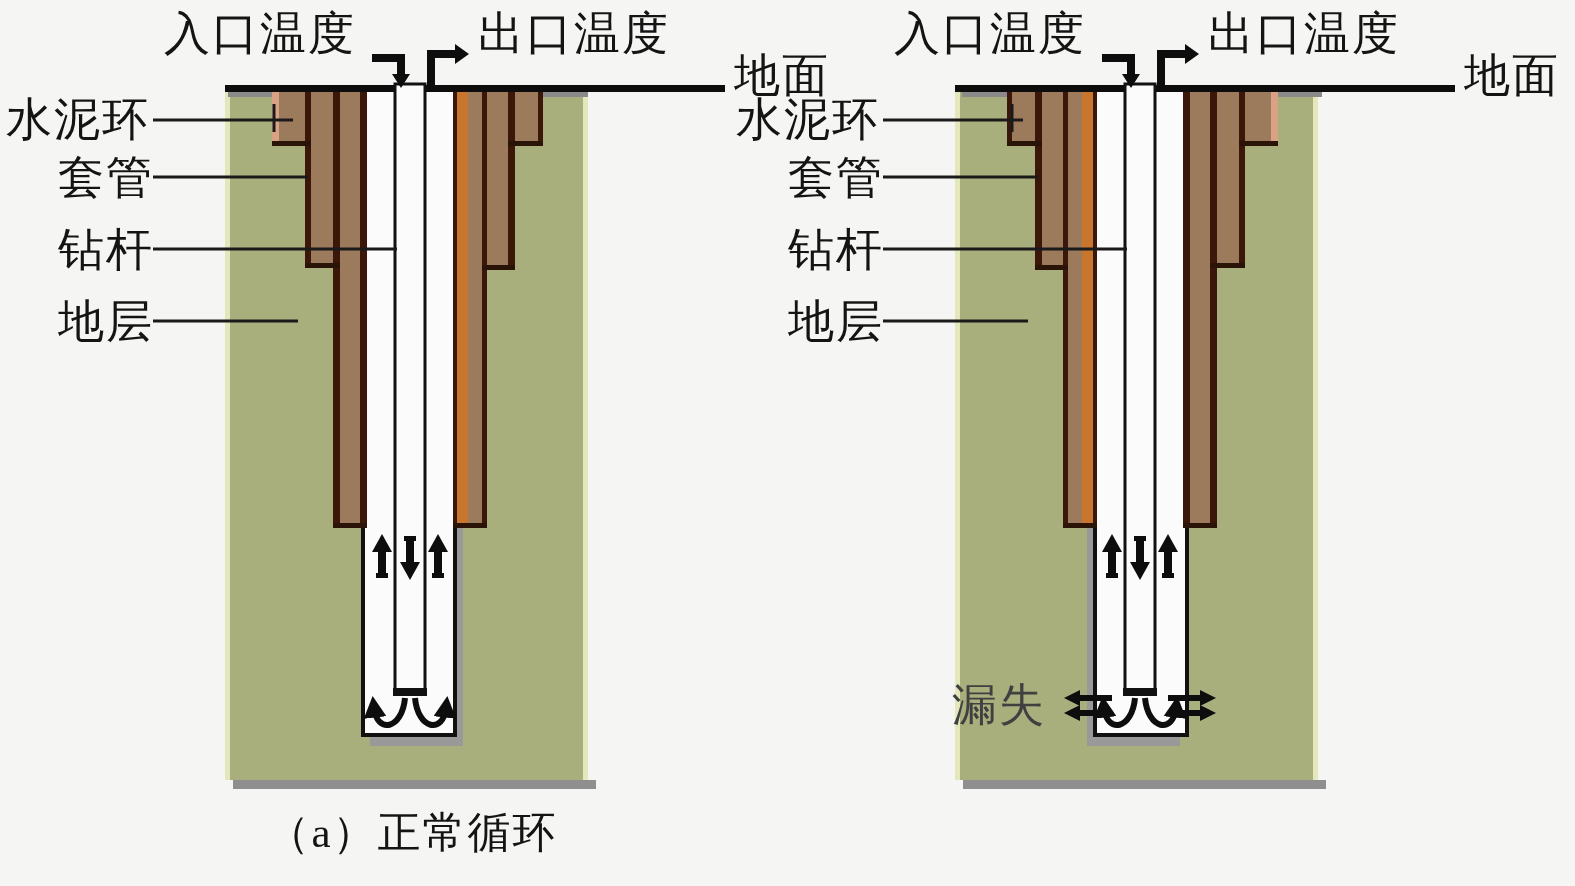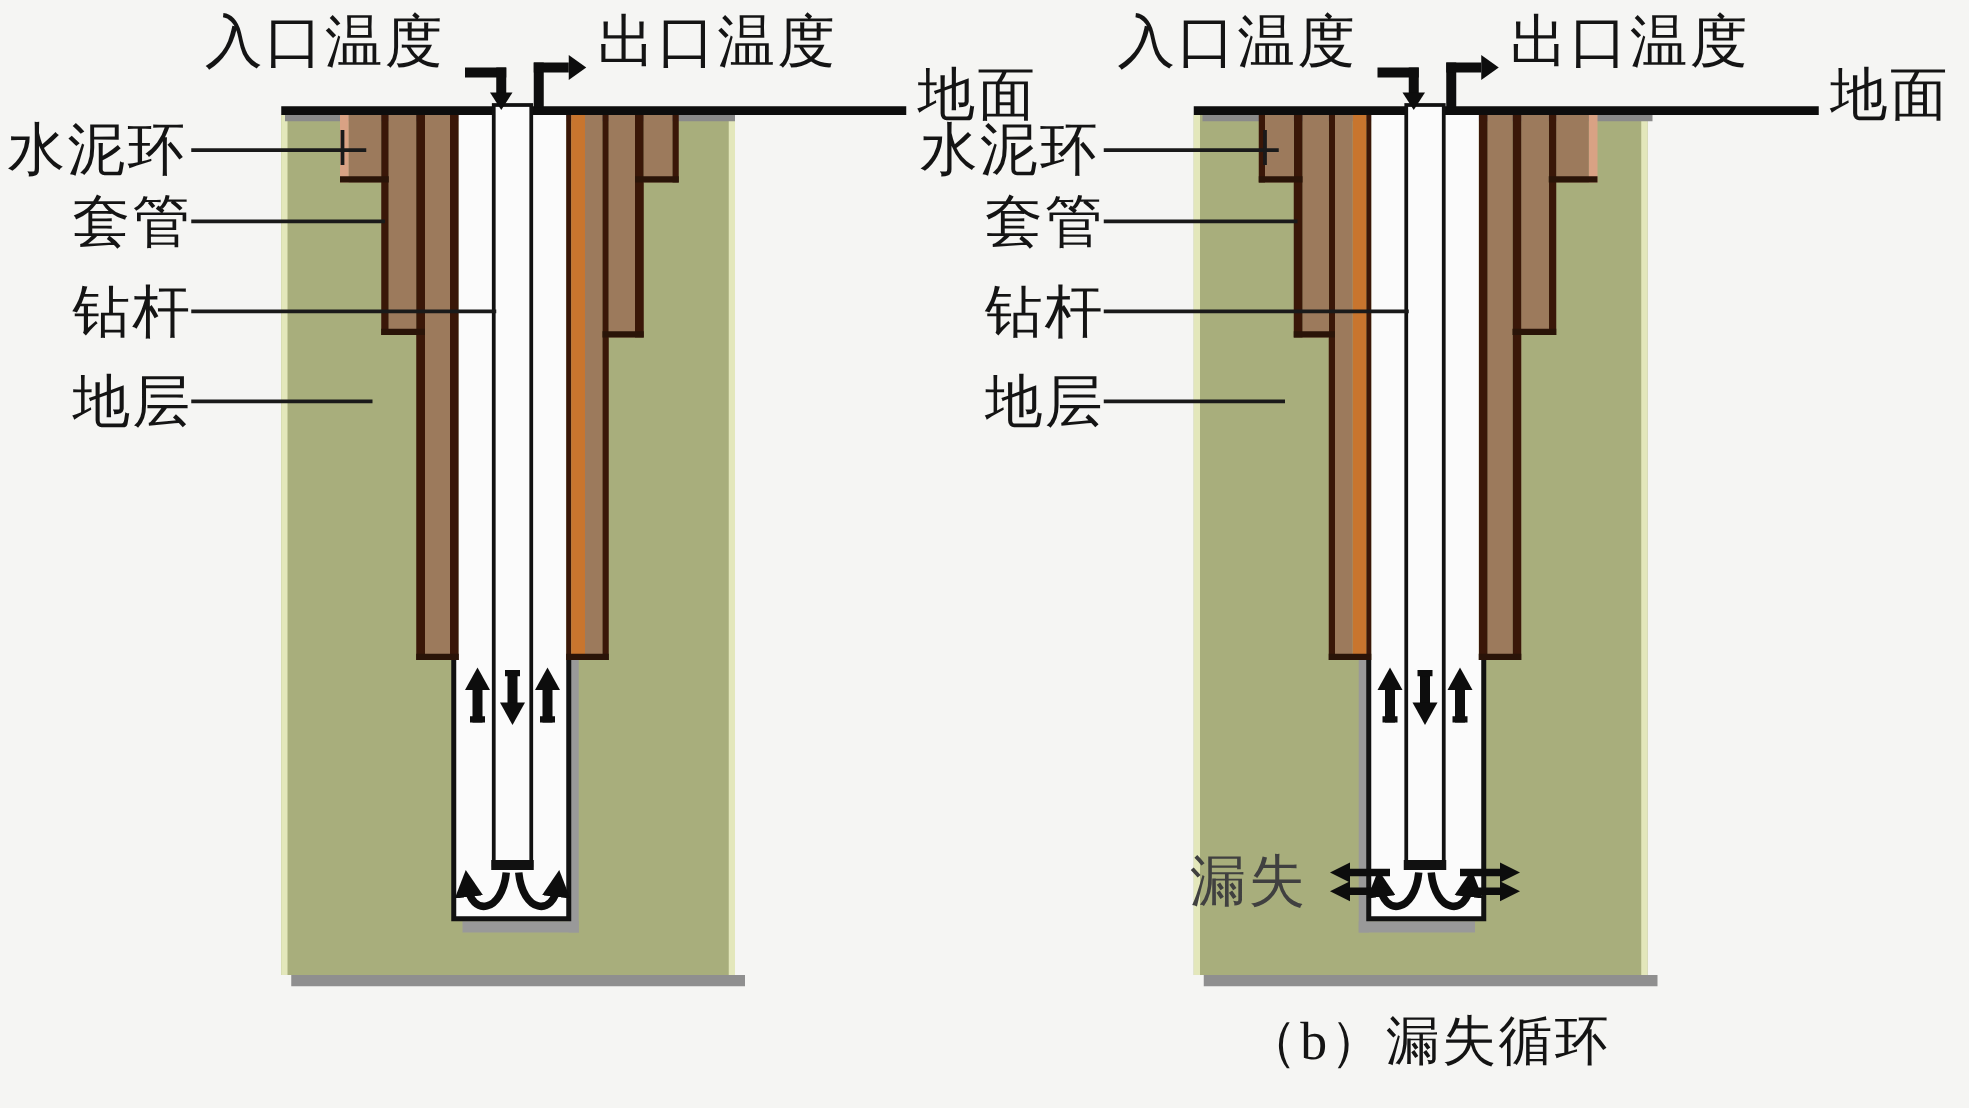--- a/index.html
+++ b/index.html
@@ -152,24 +152,24 @@
     </g>
   </svg>
 
   <div class="lbl" style="left:164px;top:10px">入口温度</div>
   <div class="lbl" style="left:478px;top:10px">出口温度</div>
   <div class="lbl" style="left:734px;top:52px">地面</div>
   <div class="lbl" style="left:6px;top:96px">水泥环</div>
   <div class="lbl" style="left:58px;top:154px">套管</div>
   <div class="lbl" style="left:58px;top:226px">钻杆</div>
   <div class="lbl" style="left:58px;top:298px">地层</div>
+  <div class="caption" style="left:222px">（a）正常循环</div>
 
   <div class="lbl" style="left:894px;top:10px">入口温度</div>
   <div class="lbl" style="left:1208px;top:10px">出口温度</div>
   <div class="lbl" style="left:1464px;top:52px">地面</div>
   <div class="lbl" style="left:736px;top:96px">水泥环</div>
   <div class="lbl" style="left:788px;top:154px">套管</div>
   <div class="lbl" style="left:788px;top:226px">钻杆</div>
   <div class="lbl" style="left:788px;top:298px">地层</div>
   <div class="lbl loss-lbl" style="left:952px;top:682px">漏失</div>
-  <div class="caption" style="left:952px">（b）漏失循环</div>
 
 </div>
 
 </body></html>

